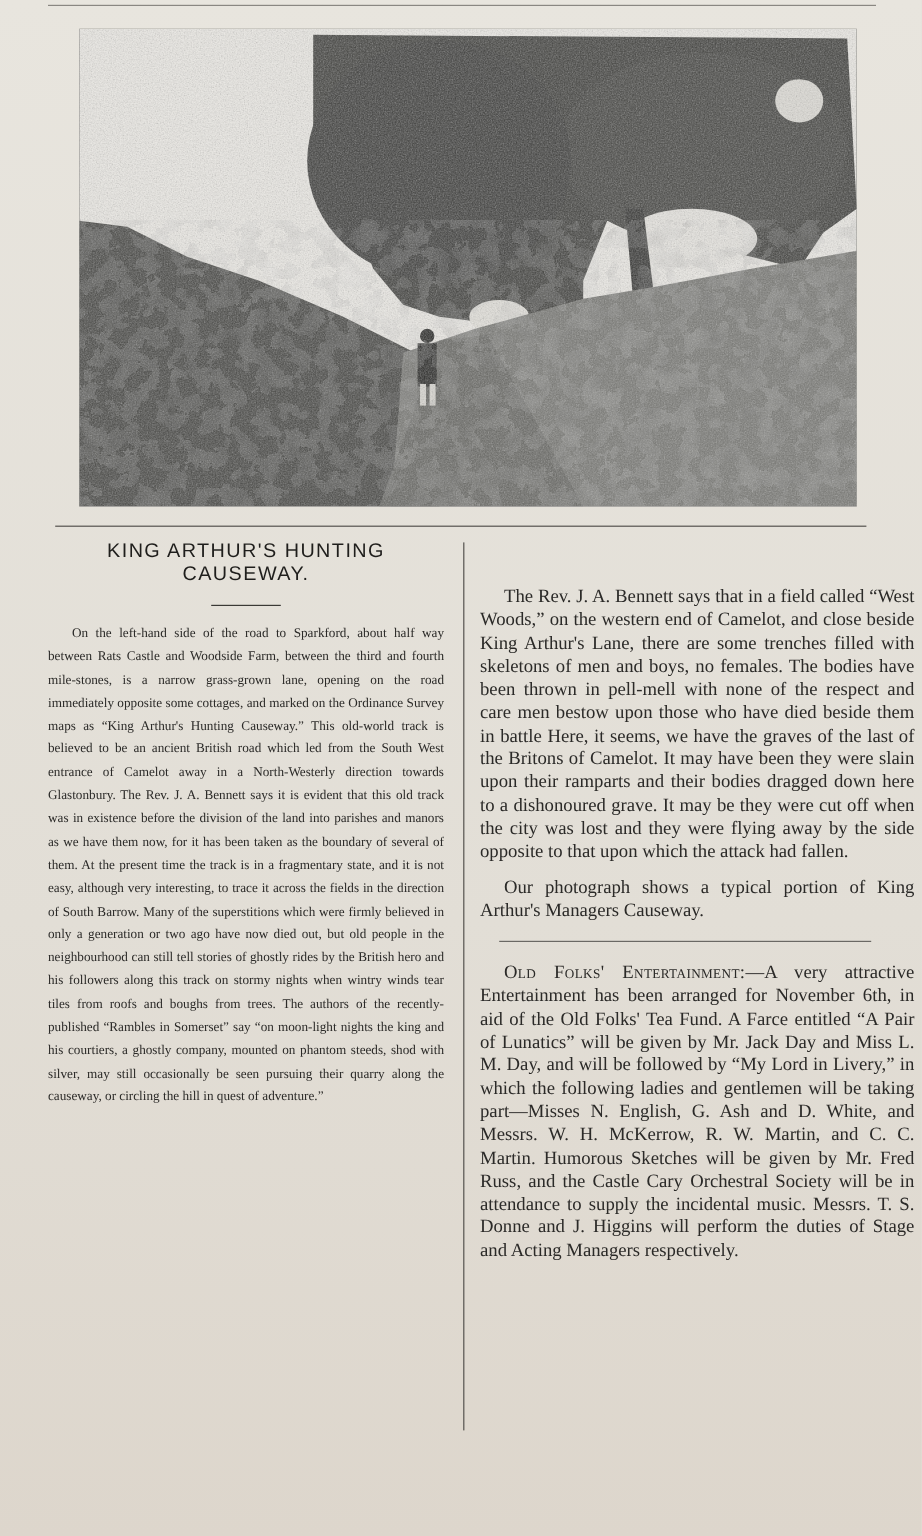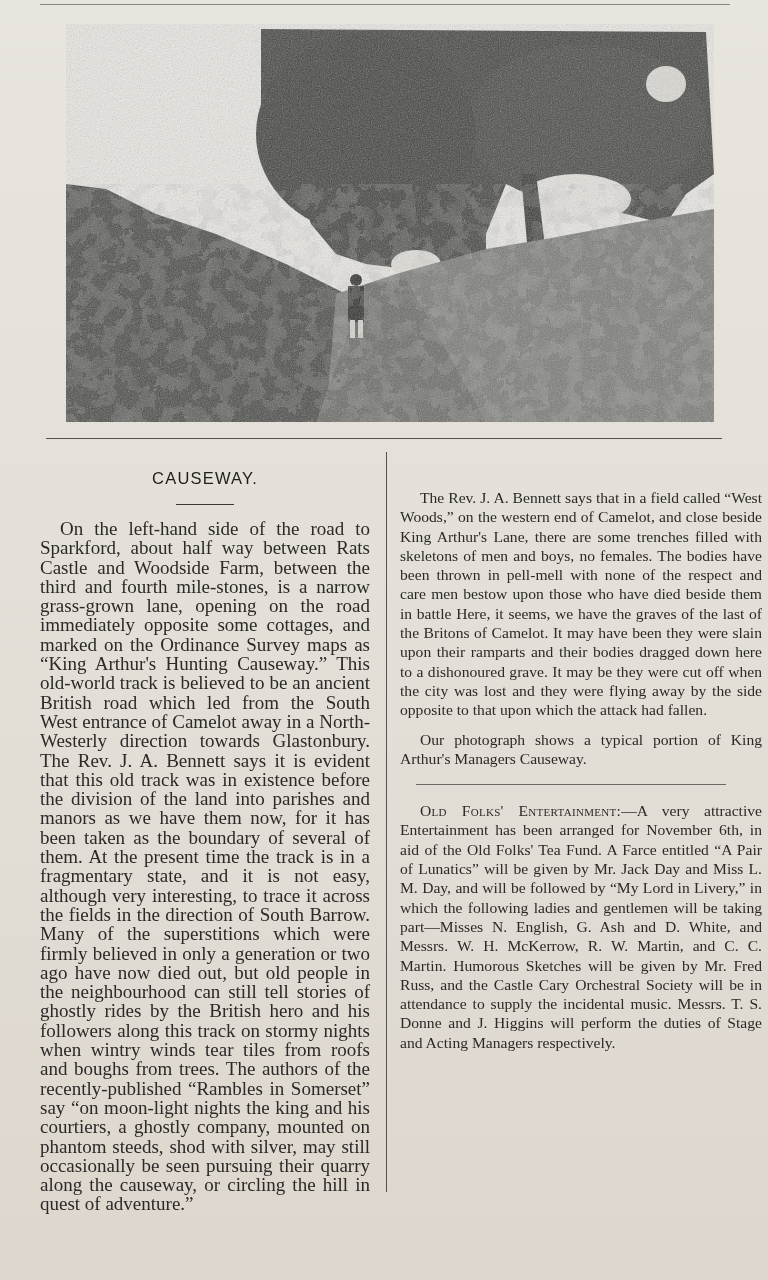--- a/index.html
+++ b/index.html
@@ -41,21 +41,21 @@
       text-align: center; line-height: 19px;
       margin: 0; padding-top: 4px;
       font-weight: normal; color: #1f1e1c;
     }
     .title-rule {
       width: 58px; height: 1px; background: #3a3936;
       margin: 16px auto 14px auto;
     }
     p.body {
       margin: 0;
-      font-size: 19px; line-height: 19.3px;
+      font-size: 11px; line-height: 19.3px;
       text-align: justify; text-indent: 20px;
       hyphens: manual;
     }
     .col-right p.body { font-size: 15.6px; line-height: 19.3px; }
     .para-gap { height: 10px; }
     .section-rule {
       width: 310px; height: 1px; background: #6a6864;
       margin: 16px 0 16px 16px;
     }
     .smallcaps { font-variant: small-caps; letter-spacing: 0.3px; }
@@ -111,21 +111,21 @@
     <rect x="0" y="0" width="648" height="398" fill="#000" filter="url(#grain)" opacity="0.9"></rect>
     <rect x="0" y="160" width="648" height="238" fill="#fff" filter="url(#foliage)" opacity="0.18"></rect>
   </svg>
 </div>
 
 <div class="header-rule"></div>
 <div class="col-divider"></div>
 
 <div class="col-left">
   <h1 class="article-title">
-    <br>
+    <span>KING ARTHUR'S HUNTING</span><br>
     <span>CAUSEWAY.</span>
   </h1>
   <div class="title-rule"></div>
   <p class="body">On the left-hand side of the road to Sparkford, about half way between Rats Castle and Woodside Farm, between the third and fourth mile-stones, is a narrow grass-grown lane, opening on the road immediately opposite some cottages, and marked on the Ordinance Survey maps as “King Arthur's Hunting Causeway.” This old-world track is believed to be an ancient British road which led from the South West entrance of Camelot away in a North-Westerly direction towards Glastonbury. The Rev. J. A. Bennett says it is evident that this old track was in existence before the division of the land into parishes and manors as we have them now, for it has been taken as the boundary of several of them. At the present time the track is in a fragmentary state, and it is not easy, although very interesting, to trace it across the fields in the direction of South Barrow. Many of the superstitions which were firmly believed in only a generation or two ago have now died out, but old people in the neighbourhood can still tell stories of ghostly rides by the British hero and his followers along this track on stormy nights when wintry winds tear tiles from roofs and boughs from trees. The authors of the recently-published “Rambles in Somerset” say “on moon-light nights the king and his courtiers, a ghostly company, mounted on phantom steeds, shod with silver, may still occasionally be seen pursuing their quarry along the causeway, or circling the hill in quest of adventure.”</p>
 </div>
 
 <div class="col-right">
   <p class="body">The Rev. J. A. Bennett says that in a field called “West Woods,” on the western end of Camelot, and close beside King Arthur's Lane, there are some trenches filled with skeletons of men and boys, no females. The bodies have been thrown in pell-mell with none of the respect and care men bestow upon those who have died beside them in battle Here, it seems, we have the graves of the last of the Britons of Camelot. It may have been they were slain upon their ramparts and their bodies dragged down here to a dishonoured grave. It may be they were cut off when the city was lost and they were flying away by the side opposite to that upon which the attack had fallen.</p>
   <div class="para-gap"></div>
   <p class="body">Our photograph shows a typical portion of King Arthur's Managers Causeway.</p>

